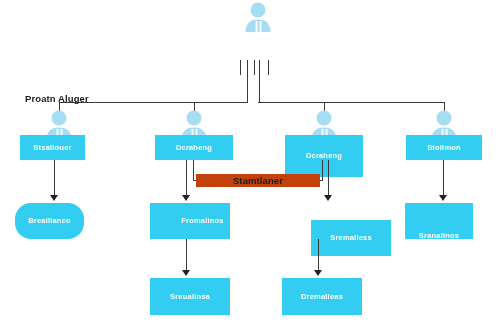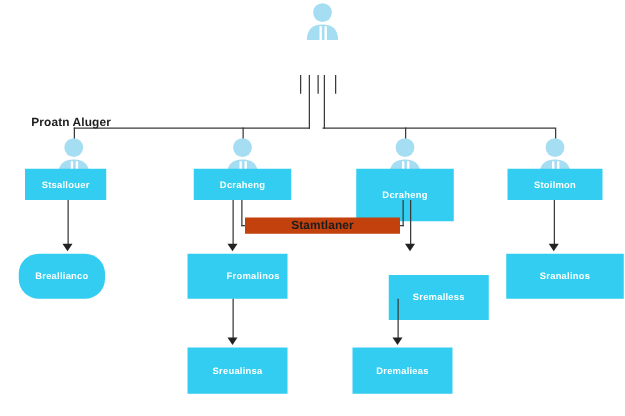--- a/index.html
+++ b/index.html
@@ -171,21 +171,21 @@
 
   <div class="node" style="left:15px; top:203px; width:69px; height:36px;border-radius:16px;">
     <span class="node-label">Breallianco</span>
   </div>
   <div class="node" style="left:150px; top:203px; width:80px; height:36px;padding-left:25px;">
     <span class="node-label">Fromalinos</span>
   </div>
   <div class="node" style="left:282px; top:220px; width:80px; height:36px;margin-left:29px;">
     <span class="node-label">Sremalless</span>
   </div>
-  <div class="node" style="left:405px; top:203px; width:94px; height:36px;">
+  <div class="node" style="left:405px; top:203px; width:68px; height:36px;align-items:flex-end;">
     <span class="node-label">Sranalinos</span>
   </div>
 
   <div class="vline" style="left:186px; top:239px; height:32px;"></div>
   <div class="arrow" style="left:182px; top:270px;"></div>
 
   <div class="vline" style="left:318px; top:239px; height:32px;"></div>
   <div class="arrow" style="left:314px; top:270px;"></div>
 
   <div class="node" style="left:282px; top:278px; width:80px; height:37px;">

